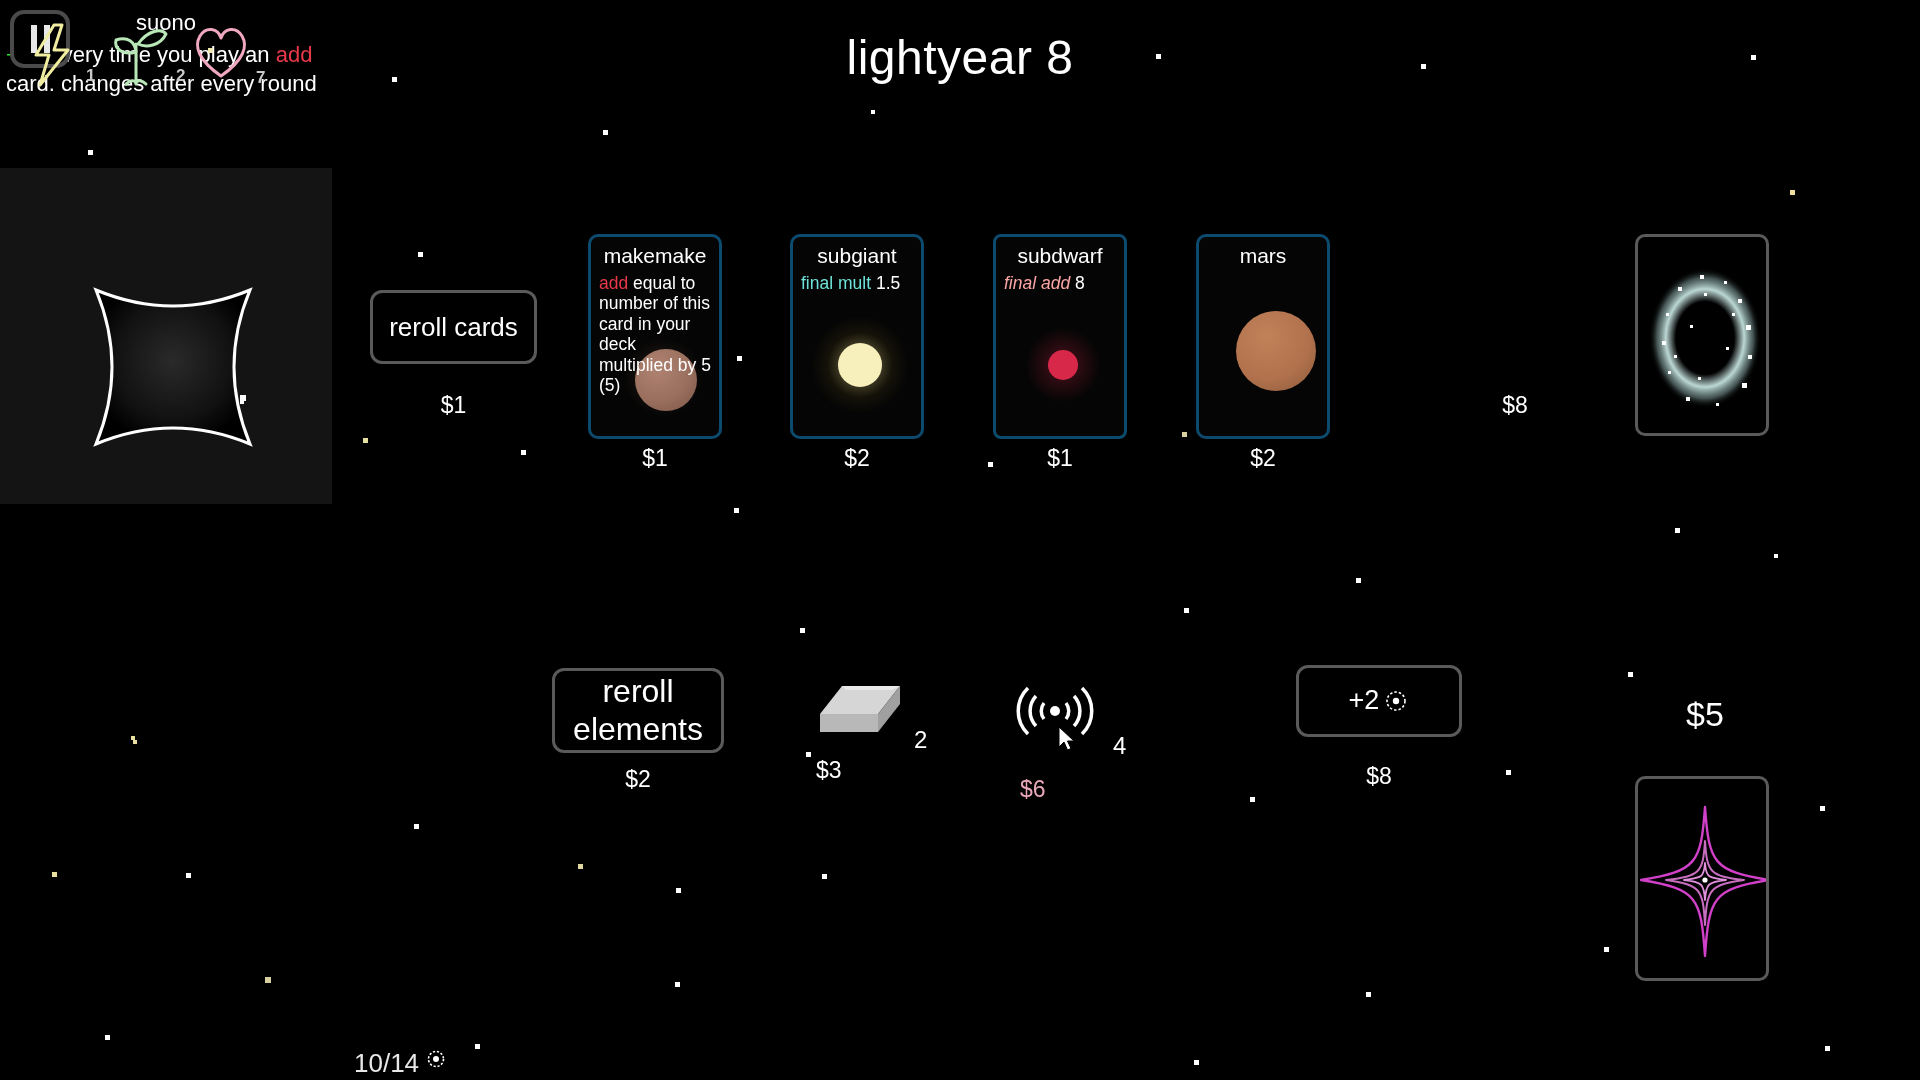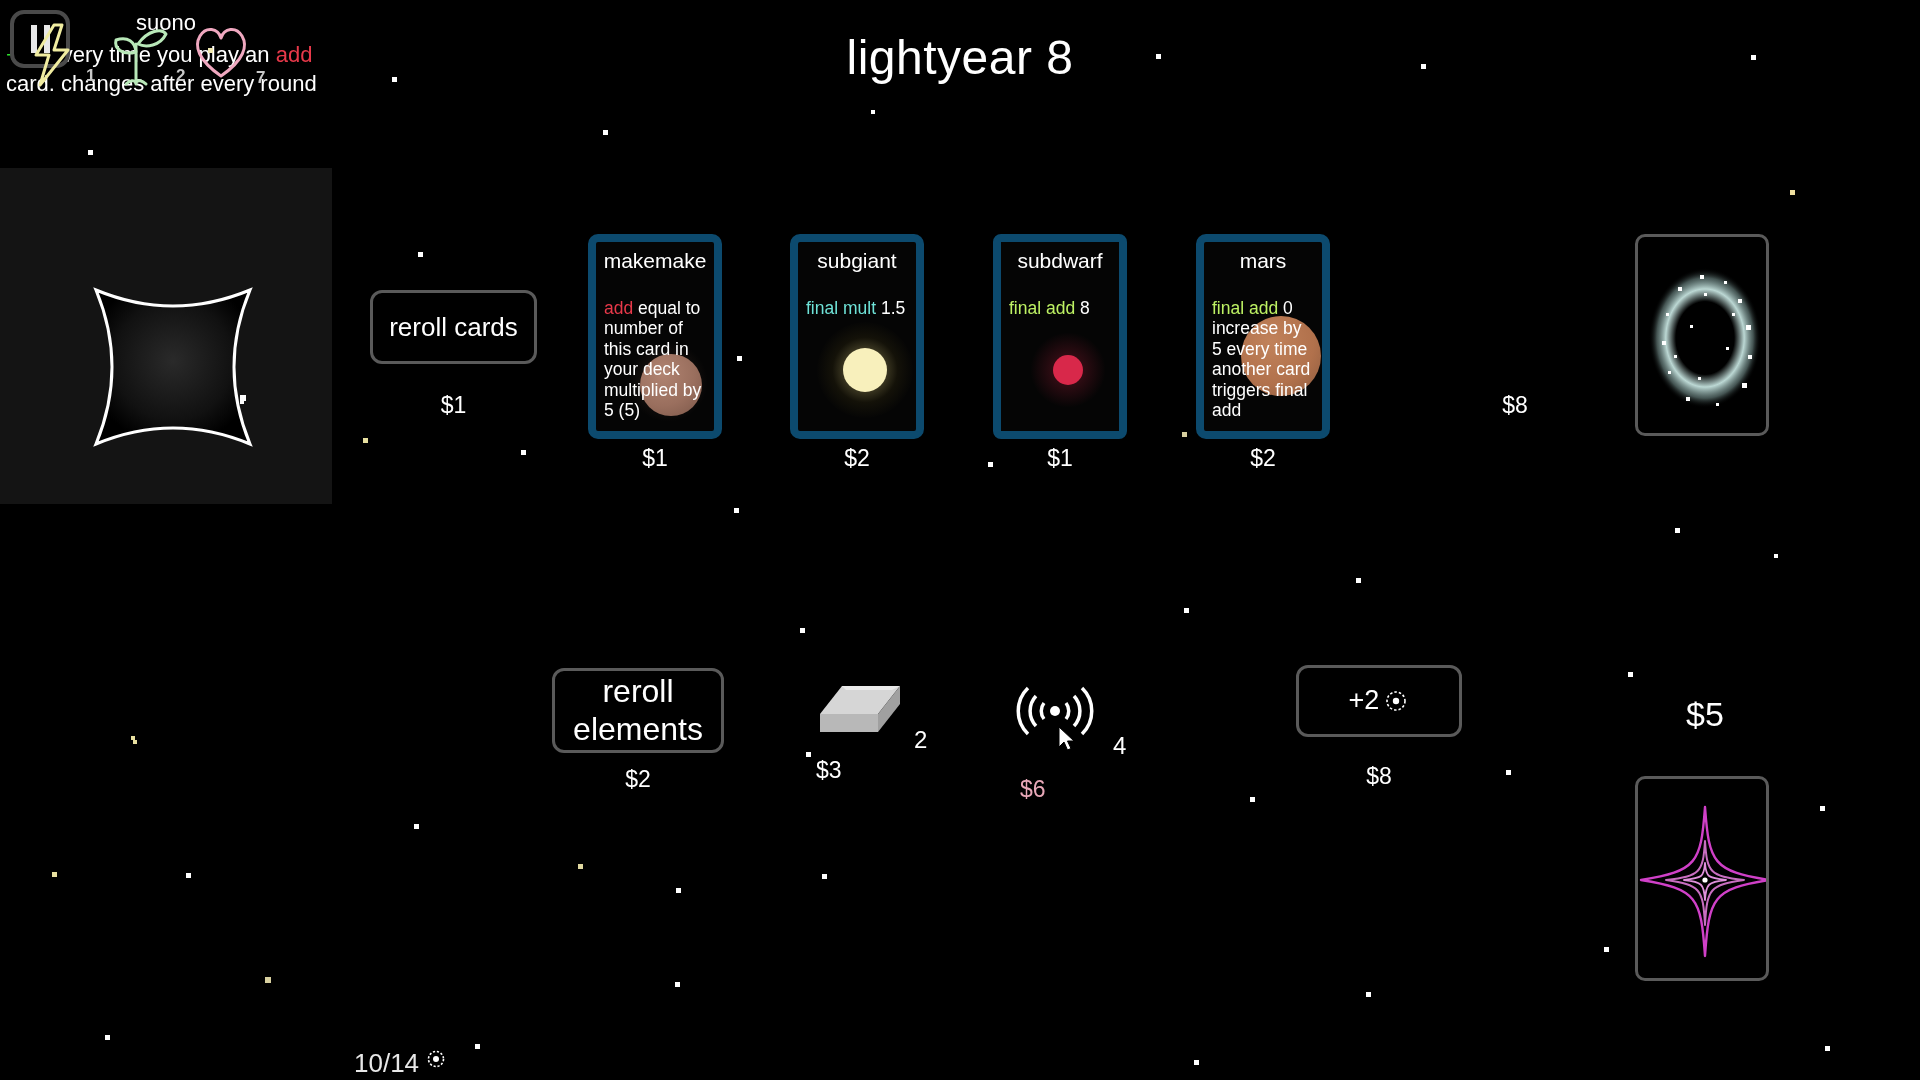--- a/index.html
+++ b/index.html
@@ -38,34 +38,34 @@
     text-align:center; line-height:1.18; color:#fff; cursor:pointer;
   }
   .price {
     position:absolute; text-align:center; font-size:23px; color:#fff;
   }
   .price.too-expensive { color:#e8a8b8; }
 
   
   .card {
     position:absolute; background:#050505;
-    border:8px solid #0c4a6e; border-radius:10px;
+    border:3px solid #0c4a6e; border-radius:10px;
     overflow:hidden;
   }
   .card .card-title {
     position:relative; z-index:3; text-align:center;
     font-size:21px; padding-top:7px; color:#fff;
   }
   .card .card-desc {
     position:relative; z-index:3;
-    font-size:17.5px; line-height:1.17; padding:5px 8px 0 8px; color:#fff;margin-top:20px;
+    font-size:17.5px; line-height:1.17; padding:5px 8px 0 8px; color:#fff;
   }
   .kw-add   { color:#e8394a; }
   .kw-fmult { color:#6fe3d8; }
-  .kw-fadd  { color:#bef264; }
+  .kw-fadd  { color:#fca5a5;font-style:italic; }
   .kw-money { color:#2ee02e; }
 
   .planet {
     position:absolute; border-radius:50%; z-index:1;
   }
   .glow { position:absolute; border-radius:50%; z-index:0; }
   #suono-panel { left:4px; top:534px; width:332px; height:168px; background:#000; }
   #suono-title { text-align:center; font-size:22px; padding-top:10px; }
   #suono-desc  { font-size:22px; line-height:1.32; padding:4px 6px 0 6px; }
 
@@ -196,23 +196,20 @@
     <div class="card-title">subdwarf</div>
     <div class="card-desc">
       <span class="kw-fadd">final add</span><span> 8</span>
     </div>
   </div>
   <div class="price" style="left:993px;top:445px;width:134px;">$1</div>
 
   <div class="card" style="left:1196px;top:234px;width:134px;height:205px;">
     <div class="planet" style="left:37px;top:74px;width:80px;height:80px;background:radial-gradient(circle at 38% 32%, #c1825a 0%, #b1714c 58%, #8a5a3e 100%);"></div>
     <div class="card-title">mars</div>
-    <div class="card-desc">
-      <span class="kw-fadd">final add</span><span> 0 increase by 5 every time another card triggers final add</span>
-    </div>
   </div>
   <div class="price" style="left:1196px;top:445px;width:134px;">$2</div>
 
   <div class="price" style="left:1432px;top:392px;width:166px;">$8</div>
 
   <div class="artcard" style="left:1635px;top:234px;width:134px;height:202px;">
     <svg width="134" height="202" viewBox="0 0 134 202">
       <defs>
         <radialGradient id="ringg" cx="50%" cy="50%" r="50%">
           <stop offset="0%" stop-color="#000"></stop>

